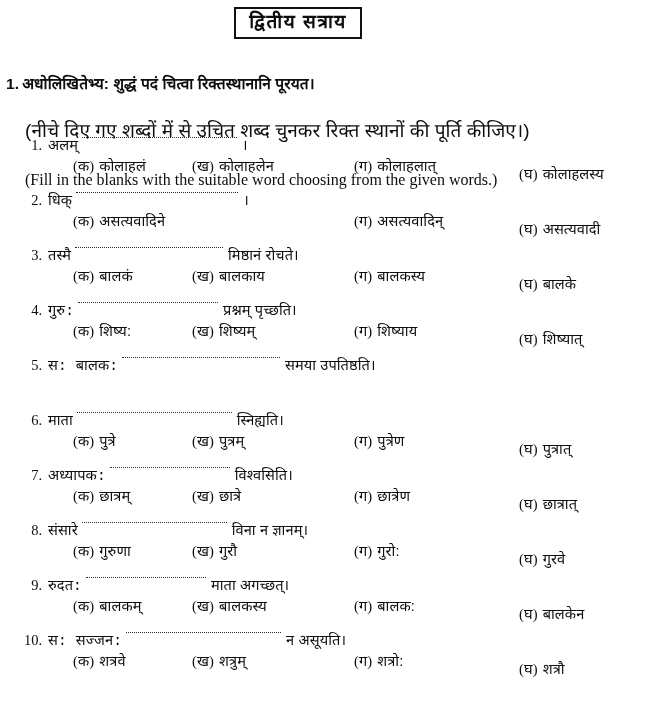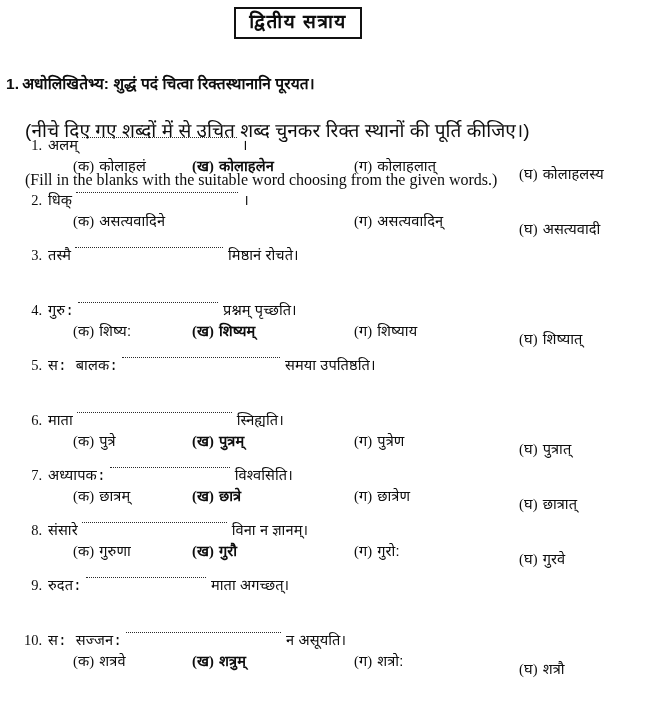--- a/index.html
+++ b/index.html
@@ -136,21 +136,21 @@
     font-family: "Liberation Sans", "DejaVu Sans", sans-serif;
     font-size: 14.6px;
     letter-spacing: 0.1px;
   }
   .opt .tag {
     font-family: "Liberation Serif", "DejaVu Serif", serif;
     font-size: 14.6px;
     margin-right: 5px;
   }
   .opt-0 { left: 49px; margin-left: 24px; }
-  .opt-1 { left: 192px; font-weight: bold; }
+  .opt-1 { left: 192px; }
   .opt-2 { left: 354px; }
   .opt-3 { left: 519px; margin-top: 8px; }
 </style>
 </head>
 <body>
 
 <div class="title-wrap">
   <div class="title-box">
     <div class="title-text">द्वितीय सत्राय</div>
   </div>
@@ -192,20 +192,26 @@
         <div class="opt opt-3"><span class="tag">(घ)</span><span>असत्यवादी</span></div>
       </div>
     </div>
     <div class="question">
       <div class="q-stem">
         <span class="q-num">3.</span>
         <span class="q-pre">तस्मै</span>
         <span class="q-blank" style="width: 148px;"></span>
         <span class="q-post">मिष्ठानं रोचते।</span>
       </div>
+      <div class="q-options">
+        <div class="opt opt-0"><span class="tag">(क)</span><span>बालकं</span></div>
+        <div class="opt opt-1"><span class="tag">(ख)</span><span>बालकाय</span></div>
+        <div class="opt opt-2"><span class="tag">(ग)</span><span>बालकस्य</span></div>
+        <div class="opt opt-3"><span class="tag">(घ)</span><span>बालके</span></div>
+      </div>
     </div>
     <div class="question">
       <div class="q-stem">
         <span class="q-num">4.</span>
         <span class="q-pre">गुरु:</span>
         <span class="q-blank" style="width: 140px;"></span>
         <span class="q-post">प्रश्नम् पृच्छति।</span>
       </div>
       <div class="q-options">
         <div class="opt opt-0"><span class="tag">(क)</span><span>शिष्य:</span></div>
@@ -264,20 +270,26 @@
         <div class="opt opt-3"><span class="tag">(घ)</span><span>गुरवे</span></div>
       </div>
     </div>
     <div class="question">
       <div class="q-stem">
         <span class="q-num">9.</span>
         <span class="q-pre">रुदत:</span>
         <span class="q-blank" style="width: 120px;"></span>
         <span class="q-post">माता अगच्छत्।</span>
       </div>
+      <div class="q-options">
+        <div class="opt opt-0"><span class="tag">(क)</span><span>बालकम्</span></div>
+        <div class="opt opt-1"><span class="tag">(ख)</span><span>बालकस्य</span></div>
+        <div class="opt opt-2"><span class="tag">(ग)</span><span>बालक:</span></div>
+        <div class="opt opt-3"><span class="tag">(घ)</span><span>बालकेन</span></div>
+      </div>
     </div>
     <div class="question">
       <div class="q-stem">
         <span class="q-num">10.</span>
         <span class="q-pre">स: सज्जन:</span>
         <span class="q-blank" style="width: 155px;"></span>
         <span class="q-post">न असूयति।</span>
       </div>
       <div class="q-options">
         <div class="opt opt-0"><span class="tag">(क)</span><span>शत्रवे</span></div>

